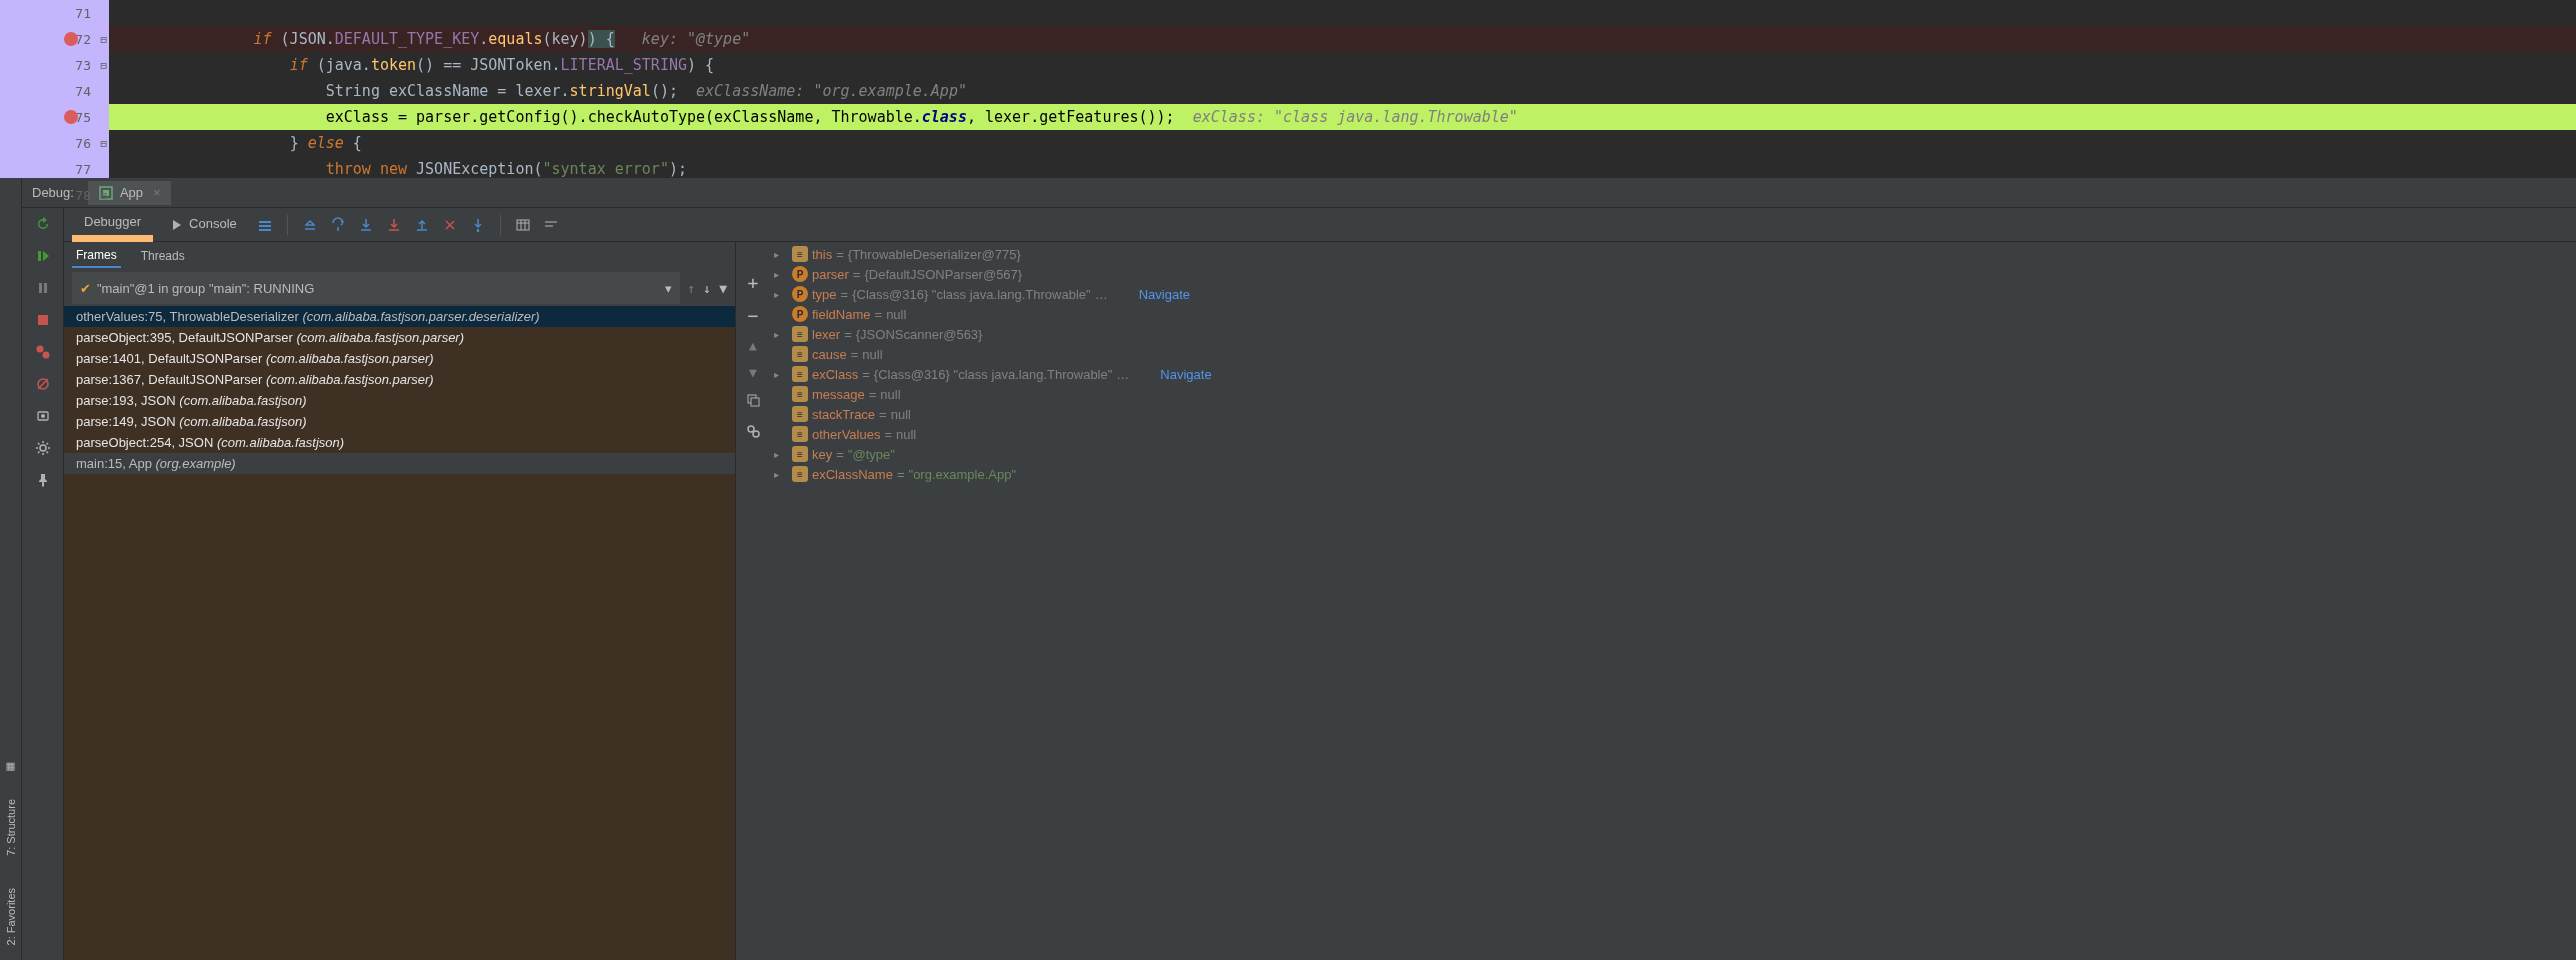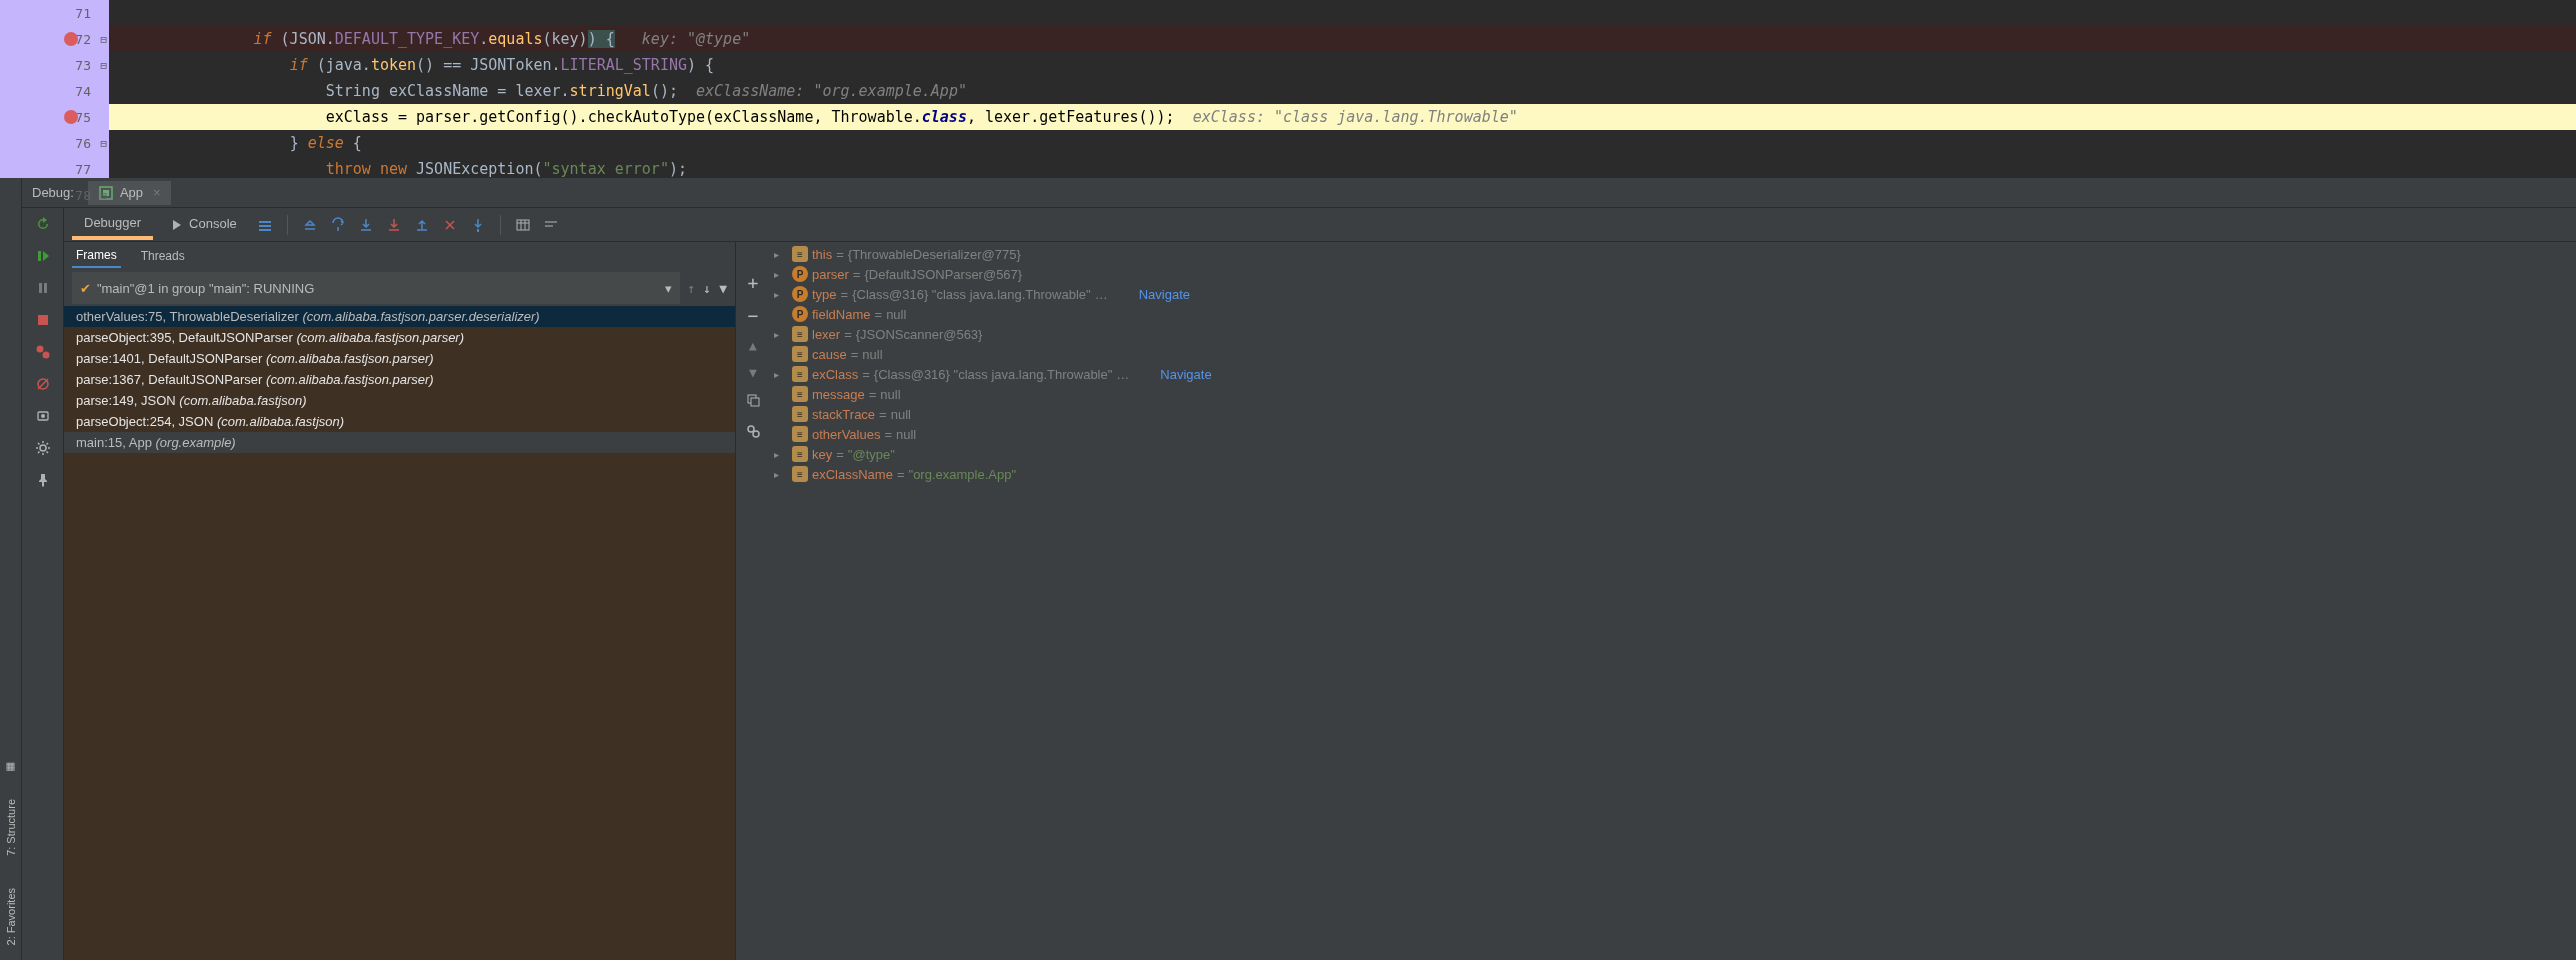--- a/index.html
+++ b/index.html
@@ -51,21 +51,21 @@
   overflow: hidden;
 }
 .code-line {
   height: 26px;
   line-height: 26px;
   white-space: pre;
   font-size: 15px;
   padding-left: 0;
 }
 .code-line.bp-line { background: #3a2323; }
-.code-line.cur-line { background: #fef9c3; color: #000; }
+.code-line.cur-line { background: #bef264; color: #000; }
 .kw { color: #cc7832; font-style: italic; }
 .kw2 { color: #cc7832; }
 .mtd { color: #ffc66d; }
 .str { color: #6a8759; }
 .cmt { color: #808080; font-style: italic; }
 .id { color: #9876aa; }
 .punc { color: #a9b7c6; }
 .paren-hl { background: #3b514d; }
 .cur-line .kw, .cur-line .kw2 { color: #000080; font-style: italic; font-weight: bold;}
 .cur-line .cmt { color: #808080; }
@@ -134,21 +134,21 @@
   background: #3c3f41;
   border-bottom: 1px solid #2b2b2b;
   display: flex;
   align-items: center;
   gap: 4px;
   padding: 0 8px;
   font-family: sans-serif;
   font-size: 13px;
 }
 .toolbar .ttab { padding: 6px 12px; color: #bbbbbb; cursor: pointer; }
-.toolbar .ttab.active { border-bottom: 4px solid #fdba74; }
+.toolbar .ttab.active { border-bottom: 7px solid #fdba74; }
 .toolbar .sep { width: 1px; height: 20px; background: #555; margin: 0 6px; }
 .toolbar .tbtn { width: 24px; height: 24px; display:flex; align-items:center; justify-content:center; cursor:pointer; }
 .panes { flex: 1; display: flex; }
 .frames-pane {
   width: 672px;
   border-right: 1px solid #2b2b2b;
   display: flex;
   flex-direction: column;
 }
 .pane-tabs {
@@ -441,20 +441,21 @@
                 <span style="color:#7a7a7a">↑</span>
                 <span style="color:#bbbbbb">↓</span>
                 <span style="color:#bbbbbb">▼</span>
               </div>
             </div>
             <div class="frames-list" id="frames-list">
                 <div class="frame-row sel"><span>otherValues:75, ThrowableDeserializer </span><span class="pkg">(com.alibaba.fastjson.parser.deserializer)</span></div>
                 <div class="frame-row"><span>parseObject:395, DefaultJSONParser </span><span class="pkg">(com.alibaba.fastjson.parser)</span></div>
                 <div class="frame-row"><span>parse:1401, DefaultJSONParser </span><span class="pkg">(com.alibaba.fastjson.parser)</span></div>
                 <div class="frame-row"><span>parse:1367, DefaultJSONParser </span><span class="pkg">(com.alibaba.fastjson.parser)</span></div>
+                <div class="frame-row"><span>parse:193, JSON </span><span class="pkg">(com.alibaba.fastjson)</span></div>
                 <div class="frame-row"><span>parse:149, JSON </span><span class="pkg">(com.alibaba.fastjson)</span></div>
                 <div class="frame-row"><span>parseObject:254, JSON </span><span class="pkg">(com.alibaba.fastjson)</span></div>
                 <div class="frame-row main-row"><span>main:15, App </span><span class="pkg">(org.example)</span></div>
               </div>
           </div>
           <div class="vars-toolbar">
             <div style="color:#bbbbbb;font-size:18px">+</div>
             <div style="color:#bbbbbb;font-size:18px">−</div>
             <div style="color:#7a7a7a">▲</div>
             <div style="color:#7a7a7a">▼</div>

